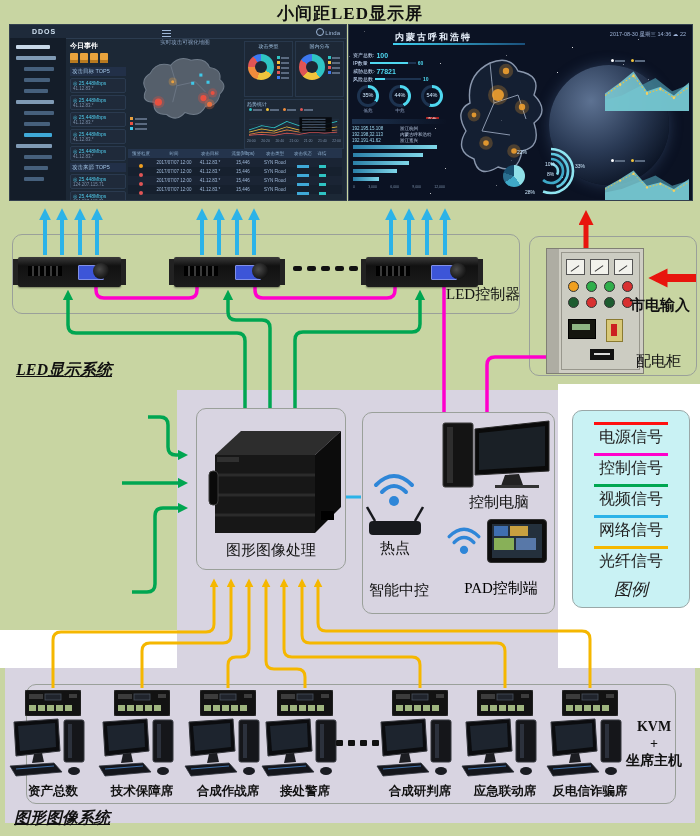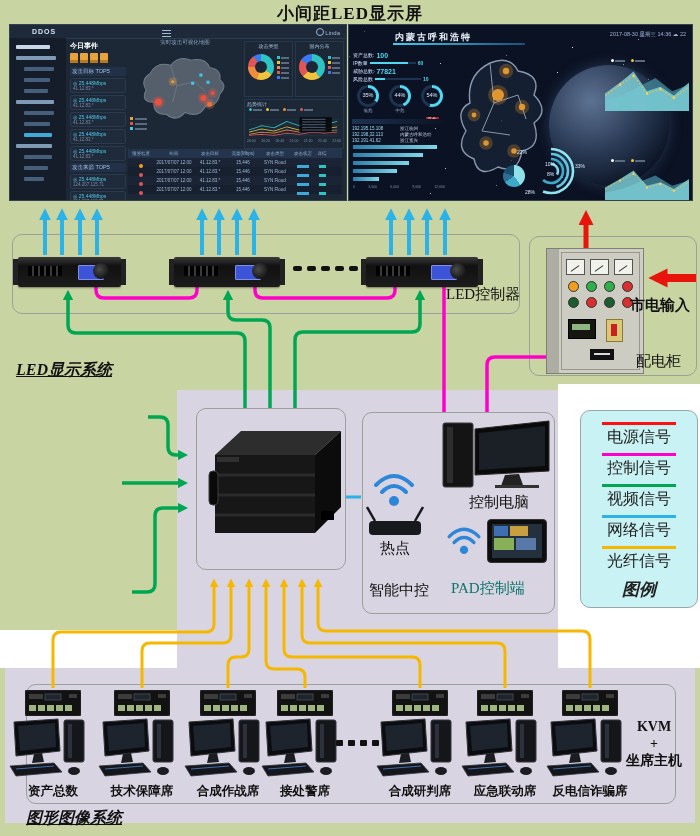--- a/index.html
+++ b/index.html
@@ -14,24 +14,24 @@
       font-family:"Liberation Sans",sans-serif;box-shadow:0 0 0 1px #33404e;}
   .screenL{left:10px;width:336px;background:#1c2836;}
   .screenR{left:349px;width:343px;background:#0b1223;}
   .box{position:absolute;border:1.5px solid #9aa09a;border-radius:10px;z-index:1;}
   .sys-label{position:absolute;font-style:italic;font-weight:bold;font-size:16px;
       color:#111;text-decoration:underline;z-index:3;}
   .dlabel{position:absolute;font-size:15px;color:#111;z-index:3;text-align:center;}
   .legend-box{position:absolute;left:572px;top:410px;width:118px;height:198px;
       background:#c9f2f4;border:1.5px solid #9aa8a8;border-radius:10px;z-index:2;
       display:flex;flex-direction:column;justify-content:space-evenly;align-items:center;
-      padding:4px 8px;box-sizing:border-box;margin-left:8px;}
+      padding:4px 8px;box-sizing:border-box;}
   .lg-line{width:74px;height:3px;margin:0 auto 2px auto;}
   .lg-label{font-size:16px;color:#222;}
-  .lg-title{font-size:17px;font-style:italic;font-weight:bold;color:#222;}
+  .lg-title{font-size:17px;font-style:italic;font-weight:normal;color:#222;}
   .station{position:absolute;width:92px;height:116px;z-index:3;text-align:center;}
   .st-label{position:absolute;left:0;right:0;bottom:2px;font-size:12.5px;font-weight:600;color:#111;}
   .ctrl{position:absolute;height:30px;background:linear-gradient(#3a3a3a,#111 30%,#1c1c1c);
       border-radius:2px;z-index:3;box-shadow:0 1px 2px rgba(0,0,0,.4);}
   .ctrl:before{content:"";position:absolute;left:-5px;top:2px;bottom:2px;width:5px;background:#222;}
   .ctrl:after{content:"";position:absolute;right:-5px;top:2px;bottom:2px;width:5px;background:#222;}
   .ctrl .scrn{position:absolute;left:58%;top:8px;width:24px;height:13px;background:#3c55d8;
       border:1px solid #7f8fe8;border-radius:1px;}
   .ctrl .ports{position:absolute;left:10px;top:9px;width:34px;height:10px;
       background:repeating-linear-gradient(90deg,#000 0 4px,#3a3a3a 4px 6px);}
@@ -547,20 +547,21 @@
   <div class="box" style="left:196px;top:408px;width:148px;height:160px;background:#d8d4e1;z-index:3;">
     <svg width="148" height="130" viewBox="0 0 148 130" style="position:absolute;left:0;top:6px;">
       <polygon points="18,40 44,16 144,16 118,40" fill="#2d2d2d"></polygon>
       <polygon points="118,40 144,16 144,92 118,118" fill="#0c0c0c"></polygon>
       <rect x="18" y="40" width="100" height="78" fill="#171717"></rect>
       <path d="M18,60 H118 M18,80 H118 M18,100 H118" stroke="#2b2b2b" stroke-width="3"></path>
       <rect x="12" y="56" width="9" height="34" rx="4" fill="#0a0a0a" stroke="#3d3d3d"></rect>
       <rect x="124" y="96" width="13" height="9" fill="#000"></rect>
       <rect x="20" y="42" width="22" height="5" fill="#303030"></rect>
     </svg>
+    <div class="abs" style="left:0;top:132px;width:148px;text-align:center;font-size:15px;color:#111;">图形图像处理</div>
   </div>
 
   <div class="box" style="left:362px;top:412px;width:191px;height:200px;background:#d8d4e1;z-index:3;">
     <svg class="wifi" style="left:8px;top:56px;" width="46" height="40" viewBox="0 0 46 40">
       <path d="M5,16 Q23,-2 41,16" stroke="#2e86d8" stroke-width="4" fill="none" stroke-linecap="round"></path>
       <path d="M11,23 Q23,11 35,23" stroke="#2e86d8" stroke-width="4" fill="none" stroke-linecap="round"></path>
       <circle cx="23" cy="32" r="5" fill="#2e86d8"></circle>
     </svg>
     <svg class="router" style="left:2px;top:92px;" width="60" height="34" viewBox="0 0 60 34">
       <path d="M10,16 L2,2" stroke="#17191d" stroke-width="2.5"></path>
@@ -582,21 +583,21 @@
       <path d="M11,23 Q23,11 35,23" stroke="#2e86d8" stroke-width="4" fill="none" stroke-linecap="round"></path>
       <circle cx="23" cy="32" r="5" fill="#2e86d8"></circle>
     </svg>
     <div class="abs" style="left:124px;top:106px;width:58px;height:42px;background:#0d0d0d;border-radius:4px;border:1px solid #333;">
       <div class="abs" style="left:4px;top:4px;right:4px;bottom:4px;background:#24303c;"></div>
       <div class="abs" style="left:6px;top:6px;width:14px;height:10px;background:#3f6fb0;"></div>
       <div class="abs" style="left:22px;top:6px;width:18px;height:10px;background:#c8a040;"></div>
       <div class="abs" style="left:6px;top:18px;width:20px;height:12px;background:#88b058;"></div>
       <div class="abs" style="left:28px;top:18px;width:20px;height:12px;background:#5878a8;"></div>
     </div>
-    <div class="abs" style="left:88px;top:166px;width:100px;text-align:left;font-size:15px;color:#0f766e;">PAD控制端</div>
+    <div class="abs" style="left:88px;top:166px;width:100px;text-align:center;font-size:15px;color:#000000;">PAD控制端</div>
     <div class="abs" style="left:6px;top:168px;width:80px;text-align:left;font-size:15px;color:#111;">智能中控</div>
   </div>
 
   <div class="legend-box">
     <div id="legend-items">
         <div style="text-align: center; margin: 5px 0px;">
           <div class="lg-line" style="background: rgb(255, 16, 16);"></div>
           <div class="lg-label">电源信号</div>
         </div>
         <div style="text-align: center; margin: 5px 0px;">
@@ -814,21 +815,21 @@
       <i></i>
       <i></i>
       <i></i>
       <i></i>
     </div>
   <div class="kvm-block" id="kvm-label">
       <div>KVM</div>
       <div>+</div>
       <div>坐席主机</div>
     </div>
-  <div class="sys-label" style="left:26px;top:808px;text-align:right;">图形图像系统</div>
+  <div class="sys-label" style="left:14px;top:808px;text-align:right;">图形图像系统</div>
 
   <div id="controllers"></div>
 
 <svg width="700" height="836" style="position:absolute;left:0;top:0;z-index:2;pointer-events:none;">
       <defs>
         <marker id="mc" viewBox="0 0 10 10" refX="6" refY="5" markerWidth="3" markerHeight="3" orient="auto">
           <path d="M0,0 L10,5 L0,10 z" fill="#2bb3e8"></path>
         </marker>
         <marker id="mg" viewBox="0 0 10 10" refX="6" refY="5" markerWidth="3" markerHeight="3" orient="auto">
           <path d="M0,0 L10,5 L0,10 z" fill="#00a651"></path>

